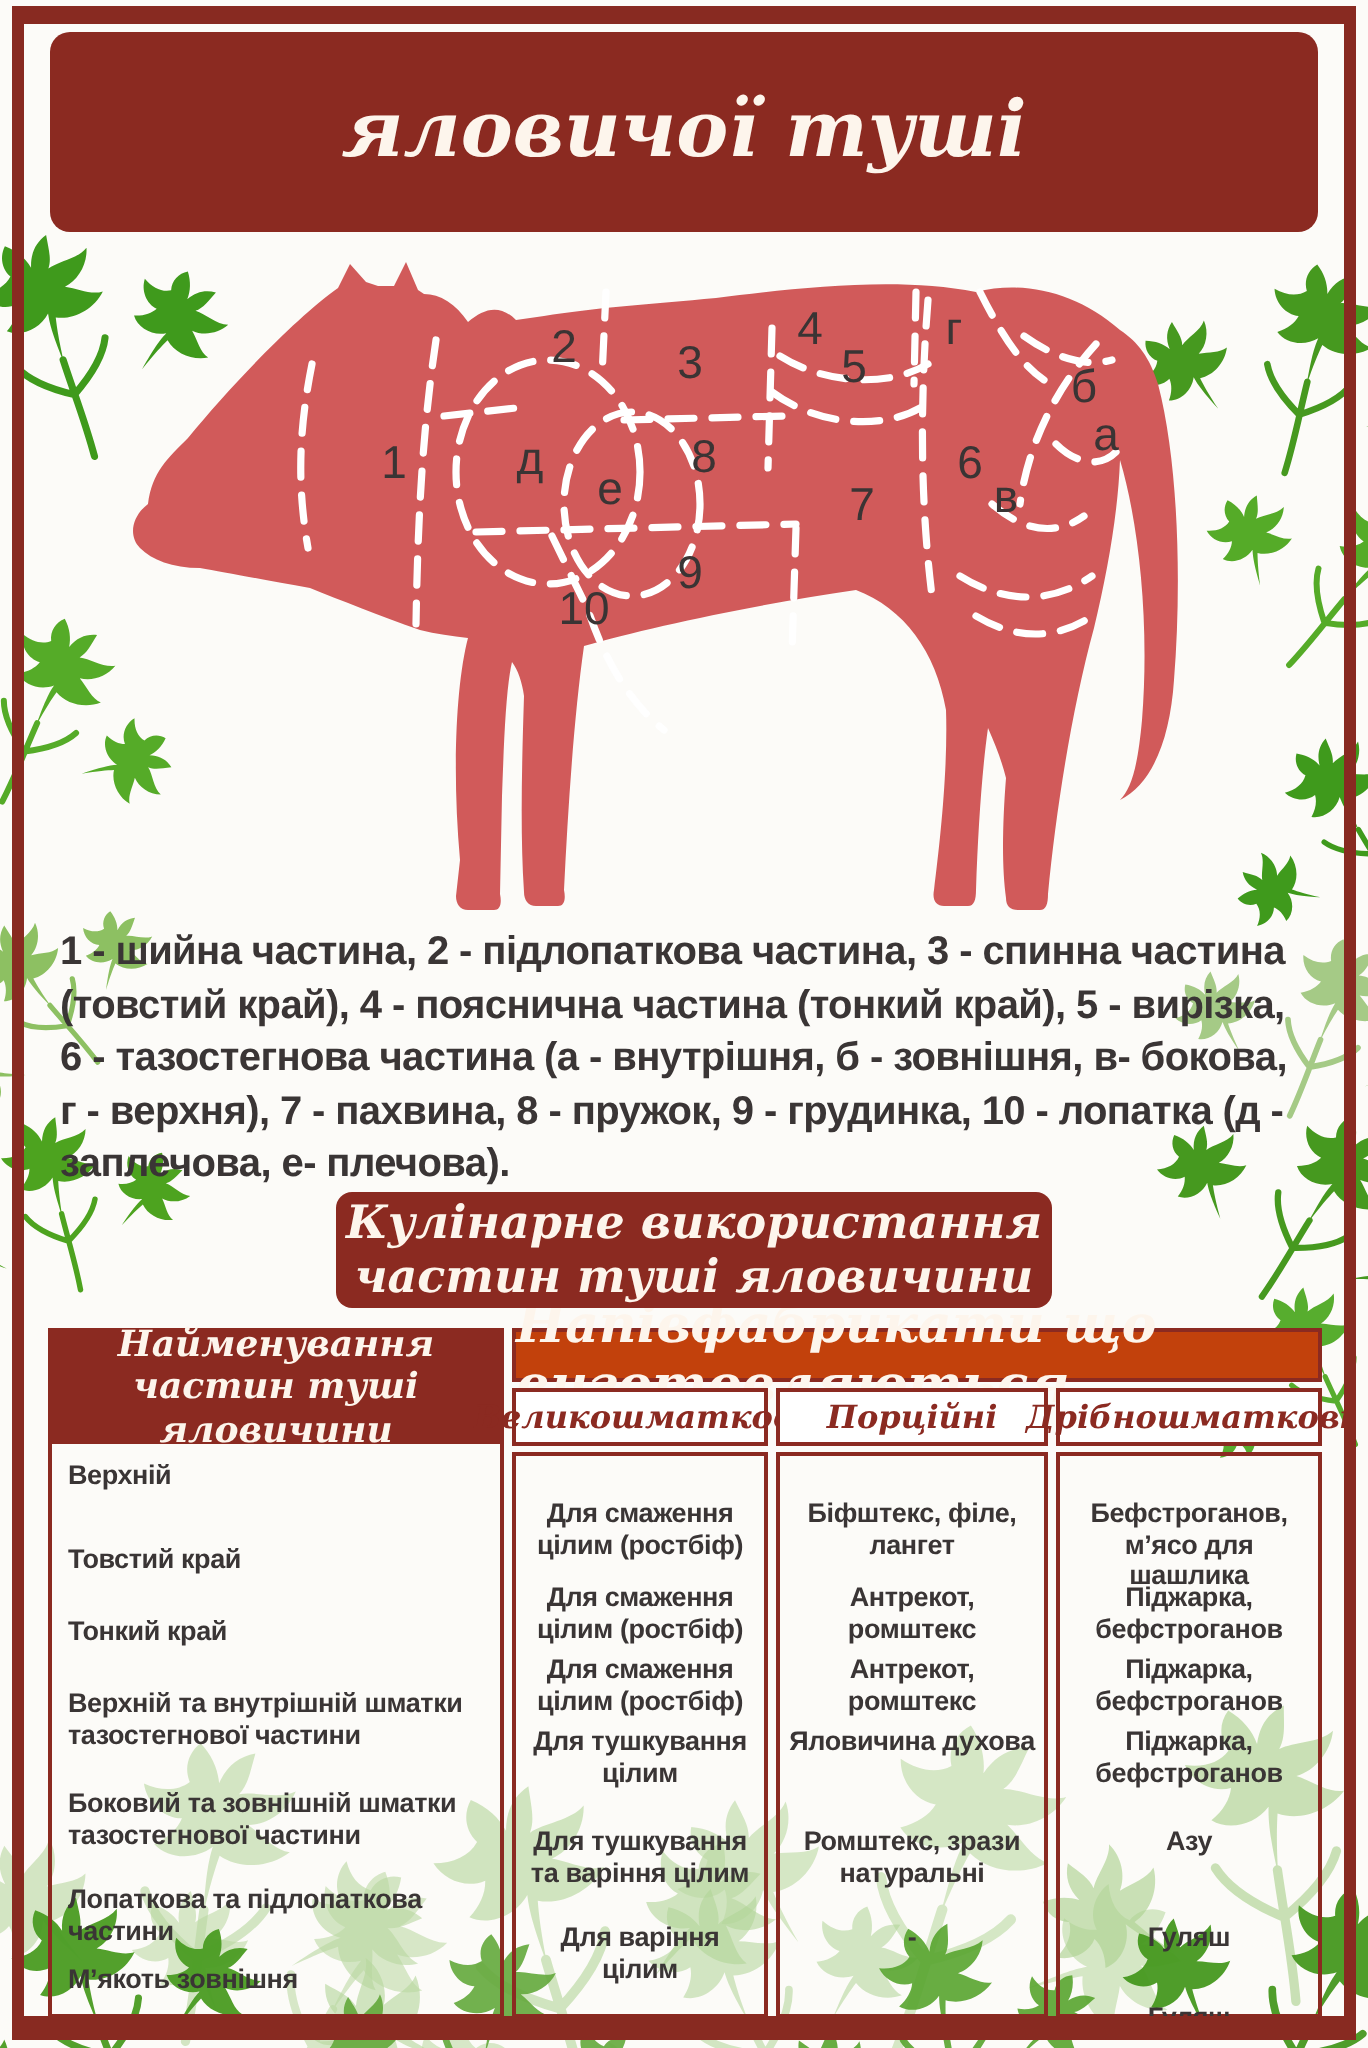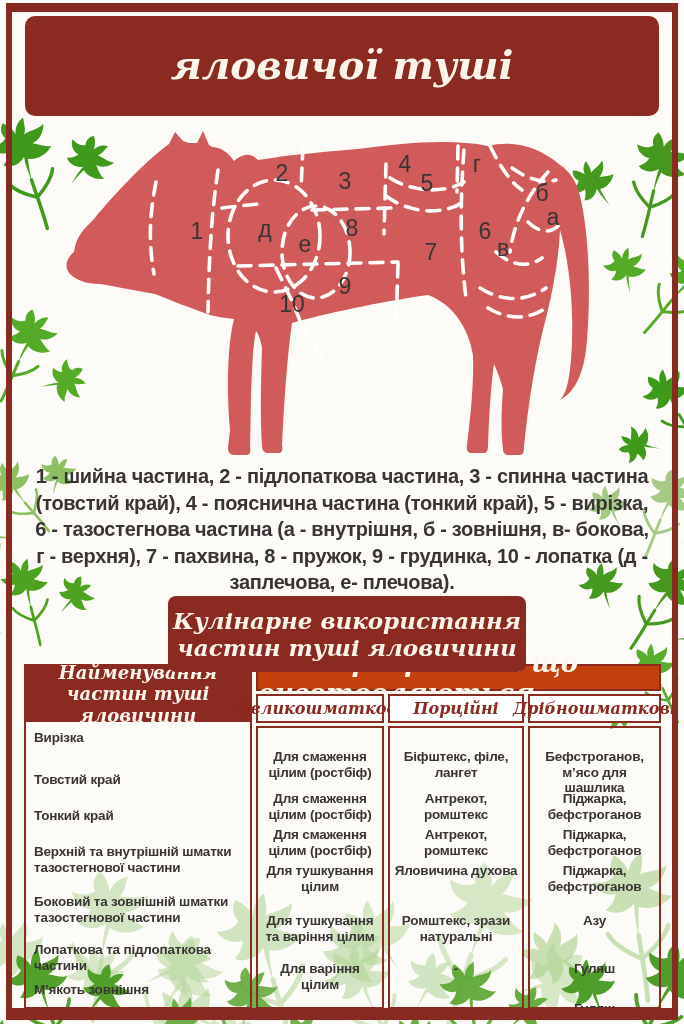--- a/index.html
+++ b/index.html
@@ -8,24 +8,24 @@
   
   .frame{position:absolute;left:6px;top:3px;right:6px;bottom:4px;border:6px solid #882a21;border-bottom-width:12px;border-top-width:9px;z-index:6;pointer-events:none;}
   
   .banner1{position:absolute;left:25px;top:16px;width:634px;height:100px;background:#8b2a21;border-radius:10px;z-index:4;
            display:flex;flex-direction:column;align-items:center;justify-content:center;}
   .banner1 .t{font-family:"DejaVu Serif","Liberation Serif",serif;font-style:italic;font-weight:700;
               color:#fdf5ec;font-size:39px;line-height:1.12;white-space:nowrap;}
   
   .cow{position:absolute;left:60px;top:130px;width:600px;height:335px;z-index:3;}
   
-  .legend{position:absolute;left:30px;top:463px;width:624px;z-index:3;text-align:center;
+  .legend{position:absolute;left:30px;top:463px;width:624px;z-index:3;text-align:left;
           font-weight:700;font-size:20px;line-height:1.33;color:#3a3535;letter-spacing:-0.3px;}
   
-  .banner2{position:absolute;left:168px;top:596px;width:358px;height:76px;background:#8b2a21;border-radius:8px;z-index:4;
+  .banner2{position:absolute;left:168px;top:596px;width:358px;height:58px;background:#8b2a21;border-radius:8px;z-index:4;
            display:flex;flex-direction:column;align-items:center;justify-content:center;}
   .banner2 .t{font-family:"DejaVu Serif","Liberation Serif",serif;font-style:italic;font-weight:700;
               color:#fdf5ec;font-size:23px;line-height:1.18;white-space:nowrap;}
   
   .tbl{position:absolute;left:24px;top:664px;width:656px;height:345px;z-index:3;}
   .box{position:absolute;border:2px solid #8b2a21;box-sizing:border-box;background:transparent;}
   .serifit{font-family:"DejaVu Serif","Liberation Serif",serif;font-style:italic;font-weight:700;}
   .col-left{left:0;top:0;bottom:0;width:228px;}
   .col-left .head{height:56px;background:#8b2a21;color:#fdf5ec;display:flex;align-items:center;justify-content:center;
                   text-align:center;font-size:18px;line-height:1.2;}
@@ -220,21 +220,21 @@
   <div class="banner2">
     <div class="t">Кулінарне використання</div>
     <div class="t">частин туші яловичини</div>
   </div>
 
   <div class="tbl">
 
     <div class="box col-left">
       <div class="head serifit">Найменування частин туші яловичини</div>
       <div class="rows">
-        <div class="cell name">Вирізка</div>
+        <div class="cell name">Верхній</div>
         <div class="cell name">Товстий край</div>
         <div class="cell name">Тонкий край</div>
         <div class="cell name">Верхній та внутрішній шматки тазостегнової частини</div>
         <div class="cell name">Боковий та зовнішній шматки тазостегнової частини</div>
         <div class="cell name">Лопаткова та підлопаткова частини</div>
         <div class="cell name">М’якоть зовнішня</div>
       </div>
     </div>
 
     <div class="box group-head serifit">Напівфабрикати що виготовляються</div>

